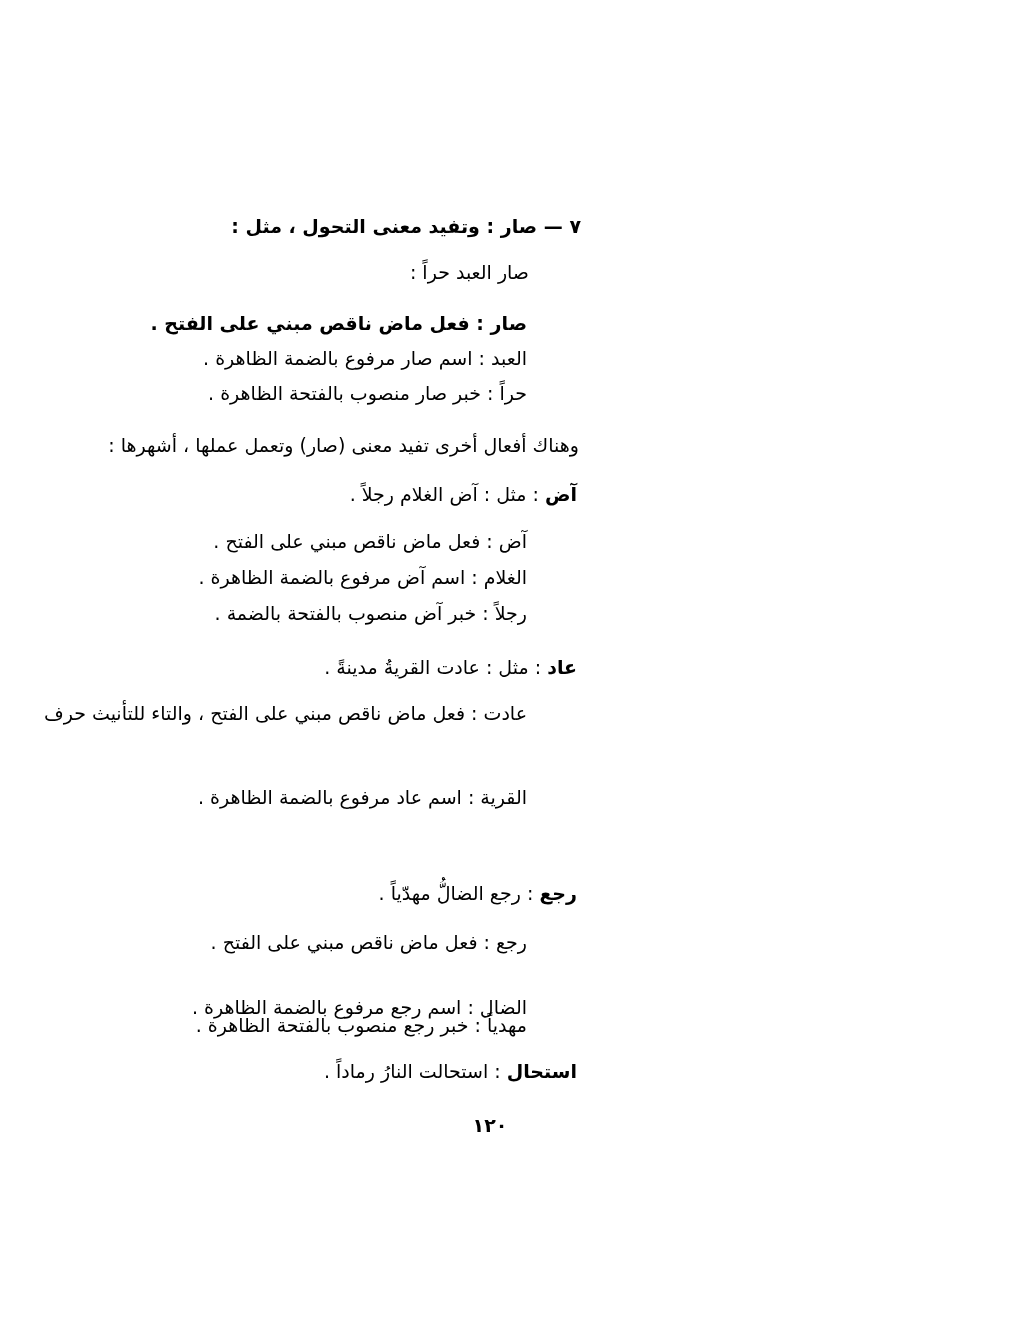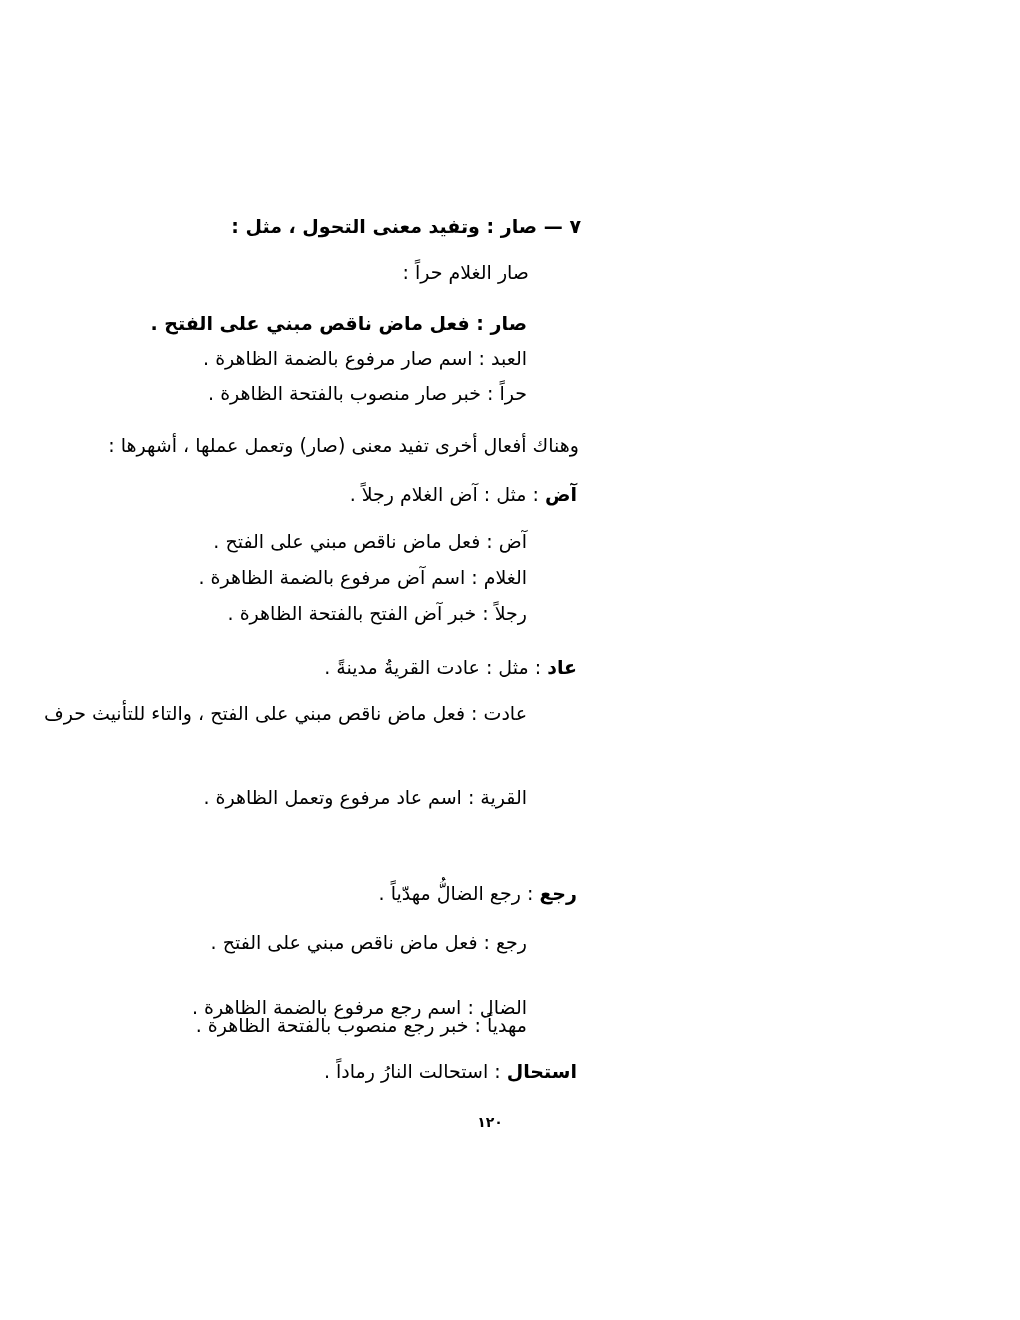--- a/index.html
+++ b/index.html
@@ -32,50 +32,50 @@
     }
     .bold { font-weight: bold; }
     .term { font-weight: bold; }
     .page-number {
       position: absolute;
       left: 440px;
       top: 1114px;
       width: 100px;
       text-align: center;
       direction: rtl;
-      font-size: 14px;
+      font-size: 19px;
       font-weight: bold;
     }
   </style>
 </head>
 <body>
 
 <div class="page">
 
   <div class="line bold" style="right:228px; top:213px;">٧ — صار : وتفيد معنى التحول ، مثل :</div>
-  <div class="line" style="right:280px; top:259px;">صار الغلام حراً :</div>
+  <div class="line" style="right:280px; top:259px;">صار العبد حراً :</div>
 
   <div class="line bold" style="right:282px; top:310px;">صار  :  فعل ماض ناقص مبني على الفتح .</div>
   <div class="line" style="right:282px; top:345px;text-align:right;">العبد  :  اسم صار مرفوع بالضمة الظاهرة .</div>
   <div class="line" style="right:282px; top:380px;">حراً  :  خبر صار منصوب بالفتحة الظاهرة .</div>
 
   <div class="line" style="right:230px; top:432px;">وهناك أفعال أخرى تفيد معنى (صار) وتعمل عملها ، أشهرها :</div>
 
   <div class="line" style="right:232px; top:481px;">
     <span class="term">آض</span><span> : مثل : آض الغلام رجلاً .</span>
   </div>
   <div class="line" style="right:282px; top:528px;">آض  :  فعل ماض ناقص مبني على الفتح .</div>
   <div class="line" style="right:282px; top:564px;">الغلام : اسم آض مرفوع بالضمة الظاهرة .</div>
-  <div class="line" style="right:282px; top:600px;">رجلاً : خبر آض الفتح بالفتحة الظاهرة .</div>
+  <div class="line" style="right:282px; top:600px;">رجلاً : خبر آض منصوب بالفتحة بالضمة .</div>
 
   <div class="line" style="right:232px; top:654px;margin-left:24px;">
     <span class="term">عاد</span><span> : مثل : عادت القريةُ مدينةً .</span>
   </div>
   <div class="line" style="right:282px; top:700px;">عادت : فعل ماض ناقص مبني على الفتح ، والتاء للتأنيث حرف</div>
-  <div class="line" style="right:282px; top:784px;">القرية : اسم عاد مرفوع وتعمل الظاهرة .</div>
+  <div class="line" style="right:282px; top:784px;">القرية : اسم عاد مرفوع بالضمة الظاهرة .</div>
 
   <div class="line" style="right:232px; top:880px;">
     <span class="term">رجع</span><span> : رجع الضالُّ مهدّياً .</span>
   </div>
   <div class="line" style="right:282px; top:929px;">رجع : فعل ماض ناقص مبني على الفتح .</div>
   <div class="line" style="right:282px; top:970px;margin-top:24px;">الضال : اسم رجع مرفوع بالضمة الظاهرة .</div>
   <div class="line" style="right:282px; top:1012px;">مهدياً : خبر رجع منصوب بالفتحة الظاهرة .</div>
 
   <div class="line" style="right:232px; top:1058px;">
     <span class="term">استحال</span><span> : استحالت النارُ رماداً .</span>

